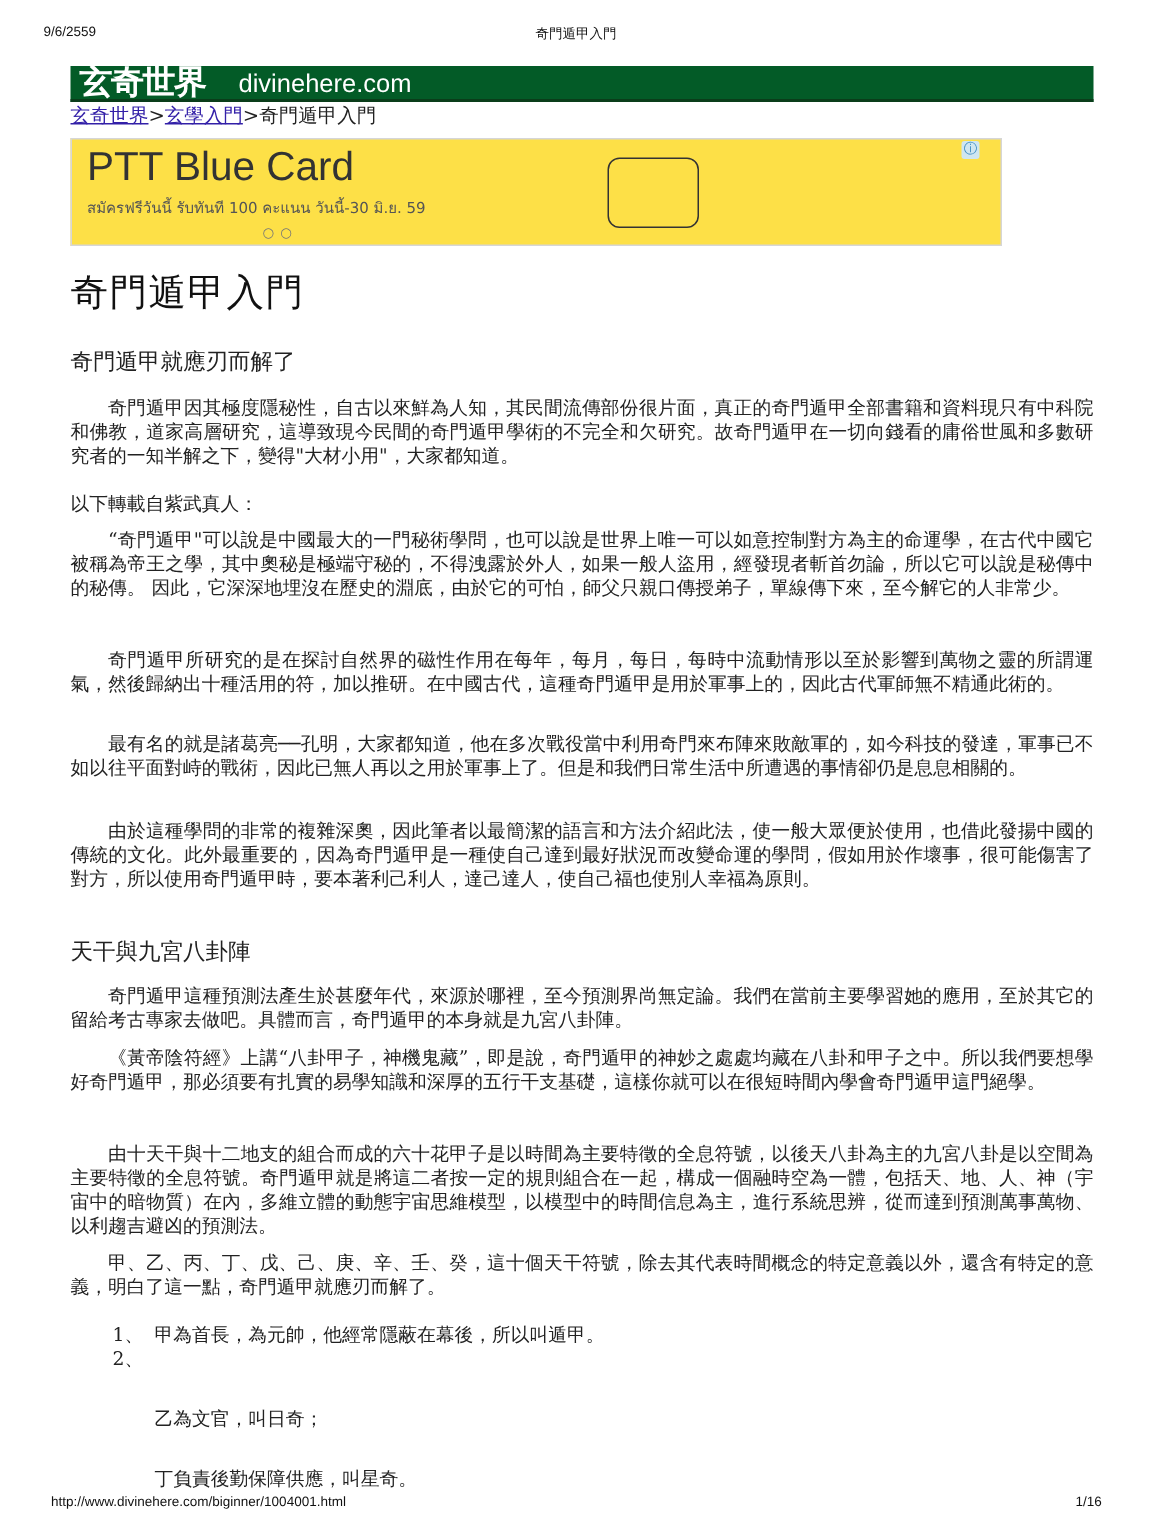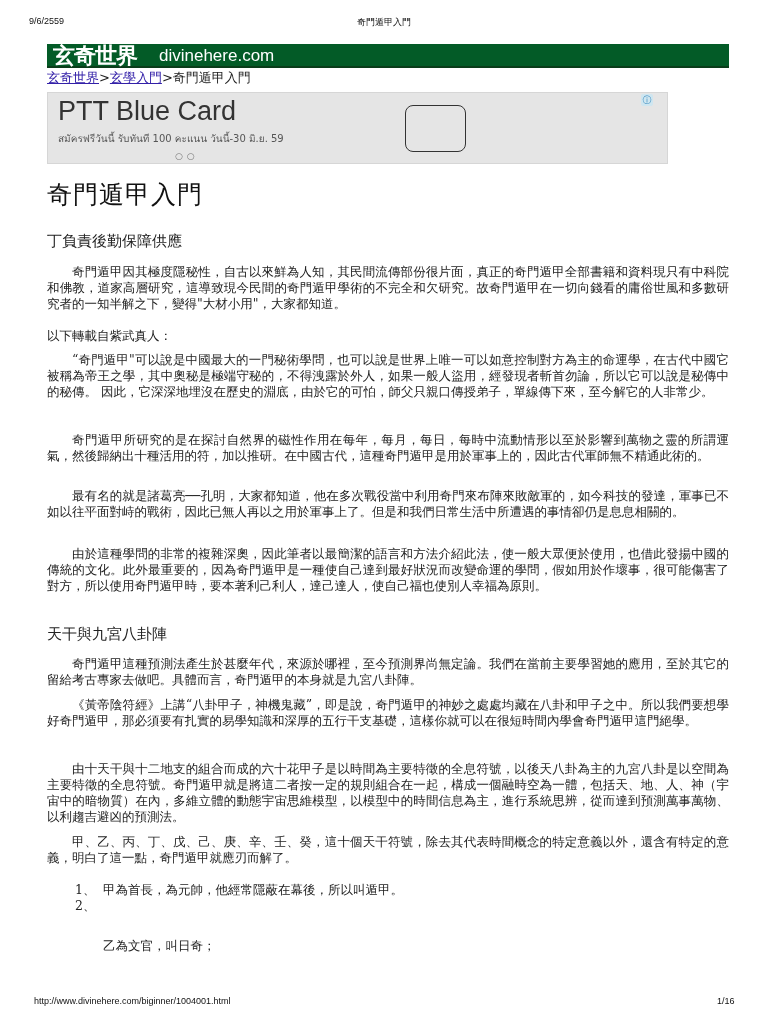--- a/index.html
+++ b/index.html
@@ -10,21 +10,21 @@
   .print-header .date { position: absolute; left: 29px; top: 0; }
   .print-header .title { position: absolute; left: 0; width: 768px; text-align: center; top: 0; font-family: "DejaVu Serif", serif; font-size: 9px; }
 
   .banner { position: absolute; left: 47px; top: 44px; width: 682px; height: 24px; background: #035b27; border-bottom: 2px solid #0a3d1a; }
   .banner .logo-cn { position: absolute; left: 6px; top: -1px; font-family: "DejaVu Sans", sans-serif; font-weight: bold; font-size: 22px; color: #ffffff; letter-spacing: -1px; line-height: 26px; }
   .banner .logo-en { position: absolute; left: 112px; top: 1px; font-family: Liberation Sans, sans-serif; font-size: 17px; color: #ffffff; line-height: 22px; }
 
   .breadcrumb { position: absolute; left: 47px; top: 70px; font-size: 13px; line-height: 16px; color: #222; }
   .breadcrumb a { color: #3320a8; text-decoration: underline; }
 
-  .ad-box { position: absolute; left: 47px; top: 92px; width: 621px; height: 72px; border: 1px solid #d6d6d6; background: #e5e5e5; }
+  .ad-box { position: absolute; left: 47px; top: 92px; width: 621px; height: 72px; border: 1px solid #d6d6d6; background: #fde047; }
   .ad-box .ad-title { position: absolute; left: 10px; top: 2px; font-family: "Liberation Sans", sans-serif; font-size: 27px; color: #333; font-weight: normal; line-height: 32px; }
   .ad-box .ad-sub { position: absolute; left: 10px; top: 38px; font-family: "DejaVu Sans", sans-serif; font-size: 10px; color: #555; }
   .ad-box .ad-dots { position: absolute; left: 127px; top: 58px; font-size: 9px; color: #777; letter-spacing: 4px; font-family: "DejaVu Sans", sans-serif; }
   .ad-box .ad-card { position: absolute; left: 357px; top: 12px; width: 61px; height: 47px; border: 1px solid #333; border-radius: 8px; }
   .ad-box .ad-info { position: absolute; left: 593px; top: 1px; width: 12px; height: 12px; background: #cfe6f0; border-radius: 2px; font-size: 9px; color: #3a8bc0; text-align: center; line-height: 12px; font-family: "DejaVu Sans", sans-serif; }
 
   .page-title { position: absolute; left: 47px; top: 180px; font-size: 25px; font-weight: normal; color: #111; line-height: 30px; letter-spacing: 1px; }
   .section-title { position: absolute; left: 47px; font-size: 15px; font-weight: normal; color: #222; line-height: 18px; }
 
   .para { position: absolute; left: 47px; width: 682px; font-size: 12.5px; line-height: 16px; color: #222; text-align: justify; text-indent: 2em; }
@@ -59,21 +59,21 @@
 <div class="ad-box">
   <div class="ad-title">PTT Blue Card</div>
   <div class="ad-sub">สมัครฟรีวันนี้ รับทันที 100 คะแนน วันนี้-30 มิ.ย. 59</div>
   <div class="ad-dots">○○</div>
   <div class="ad-card"></div>
   <div class="ad-info">ⓘ</div>
 </div>
 
 <h1 class="page-title">奇門遁甲入門</h1>
 
-<h2 class="section-title" style="top:232px">丁負責後勤保障供應</h2>
+<h2 class="section-title" style="top:232px">奇門遁甲就應刃而解了</h2>
 
 <p class="para" style="top:264px">奇門遁甲因其極度隱秘性，自古以來鮮為人知，其民間流傳部份很片面，真正的奇門遁甲全部書籍和資料現只有中科院和佛教，道家高層研究，這導致現今民間的奇門遁甲學術的不完全和欠研究。故奇門遁甲在一切向錢看的庸俗世風和多數研究者的一知半解之下，變得"大材小用"，大家都知道。</p>
 <p class="para noindent" style="top:328px">以下轉載自紫武真人：</p>
 <p class="para" style="top:352px">“奇門遁甲"可以說是中國最大的一門秘術學問，也可以說是世界上唯一可以如意控制對方為主的命運學，在古代中國它被稱為帝王之學，其中奧秘是極端守秘的，不得洩露於外人，如果一般人盜用，經發現者斬首勿論，所以它可以說是秘傳中的秘傳。 因此，它深深地埋沒在歷史的淵底，由於它的可怕，師父只親口傳授弟子，單線傳下來，至今解它的人非常少。</p>
 <p class="para" style="top:432px">奇門遁甲所研究的是在探討自然界的磁性作用在每年，每月，每日，每時中流動情形以至於影響到萬物之靈的所謂運氣，然後歸納出十種活用的符，加以推研。在中國古代，這種奇門遁甲是用於軍事上的，因此古代軍師無不精通此術的。</p>
 <p class="para" style="top:488px">最有名的就是諸葛亮──孔明，大家都知道，他在多次戰役當中利用奇門來布陣來敗敵軍的，如今科技的發達，軍事已不如以往平面對峙的戰術，因此已無人再以之用於軍事上了。但是和我們日常生活中所遭遇的事情卻仍是息息相關的。</p>
 <p class="para" style="top:546px">由於這種學問的非常的複雜深奧，因此筆者以最簡潔的語言和方法介紹此法，使一般大眾便於使用，也借此發揚中國的傳統的文化。此外最重要的，因為奇門遁甲是一種使自己達到最好狀況而改變命運的學問，假如用於作壞事，很可能傷害了對方，所以使用奇門遁甲時，要本著利己利人，達己達人，使自己福也使別人幸福為原則。</p>
 
 <h2 class="section-title" style="top:625px">天干與九宮八卦陣</h2>
 
@@ -84,18 +84,19 @@
 
 <div class="list">
   <div class="item">
     <span class="num">1、</span>
     <span>甲為首長，為元帥，他經常隱蔽在幕後，所以叫遁甲。</span>
   </div>
   <div class="item">
     <span class="num">2、</span>
   </div>
   <div class="sub">乙為文官，叫日奇；</div>
+  <div class="sub">丁負責後勤保障供應，叫星奇。</div>
 </div>
 
 <div class="print-footer">
   <span class="url">http://www.divinehere.com/biginner/1004001.html</span>
   <span class="page">1/16</span>
 </div>
 
 </body></html>

